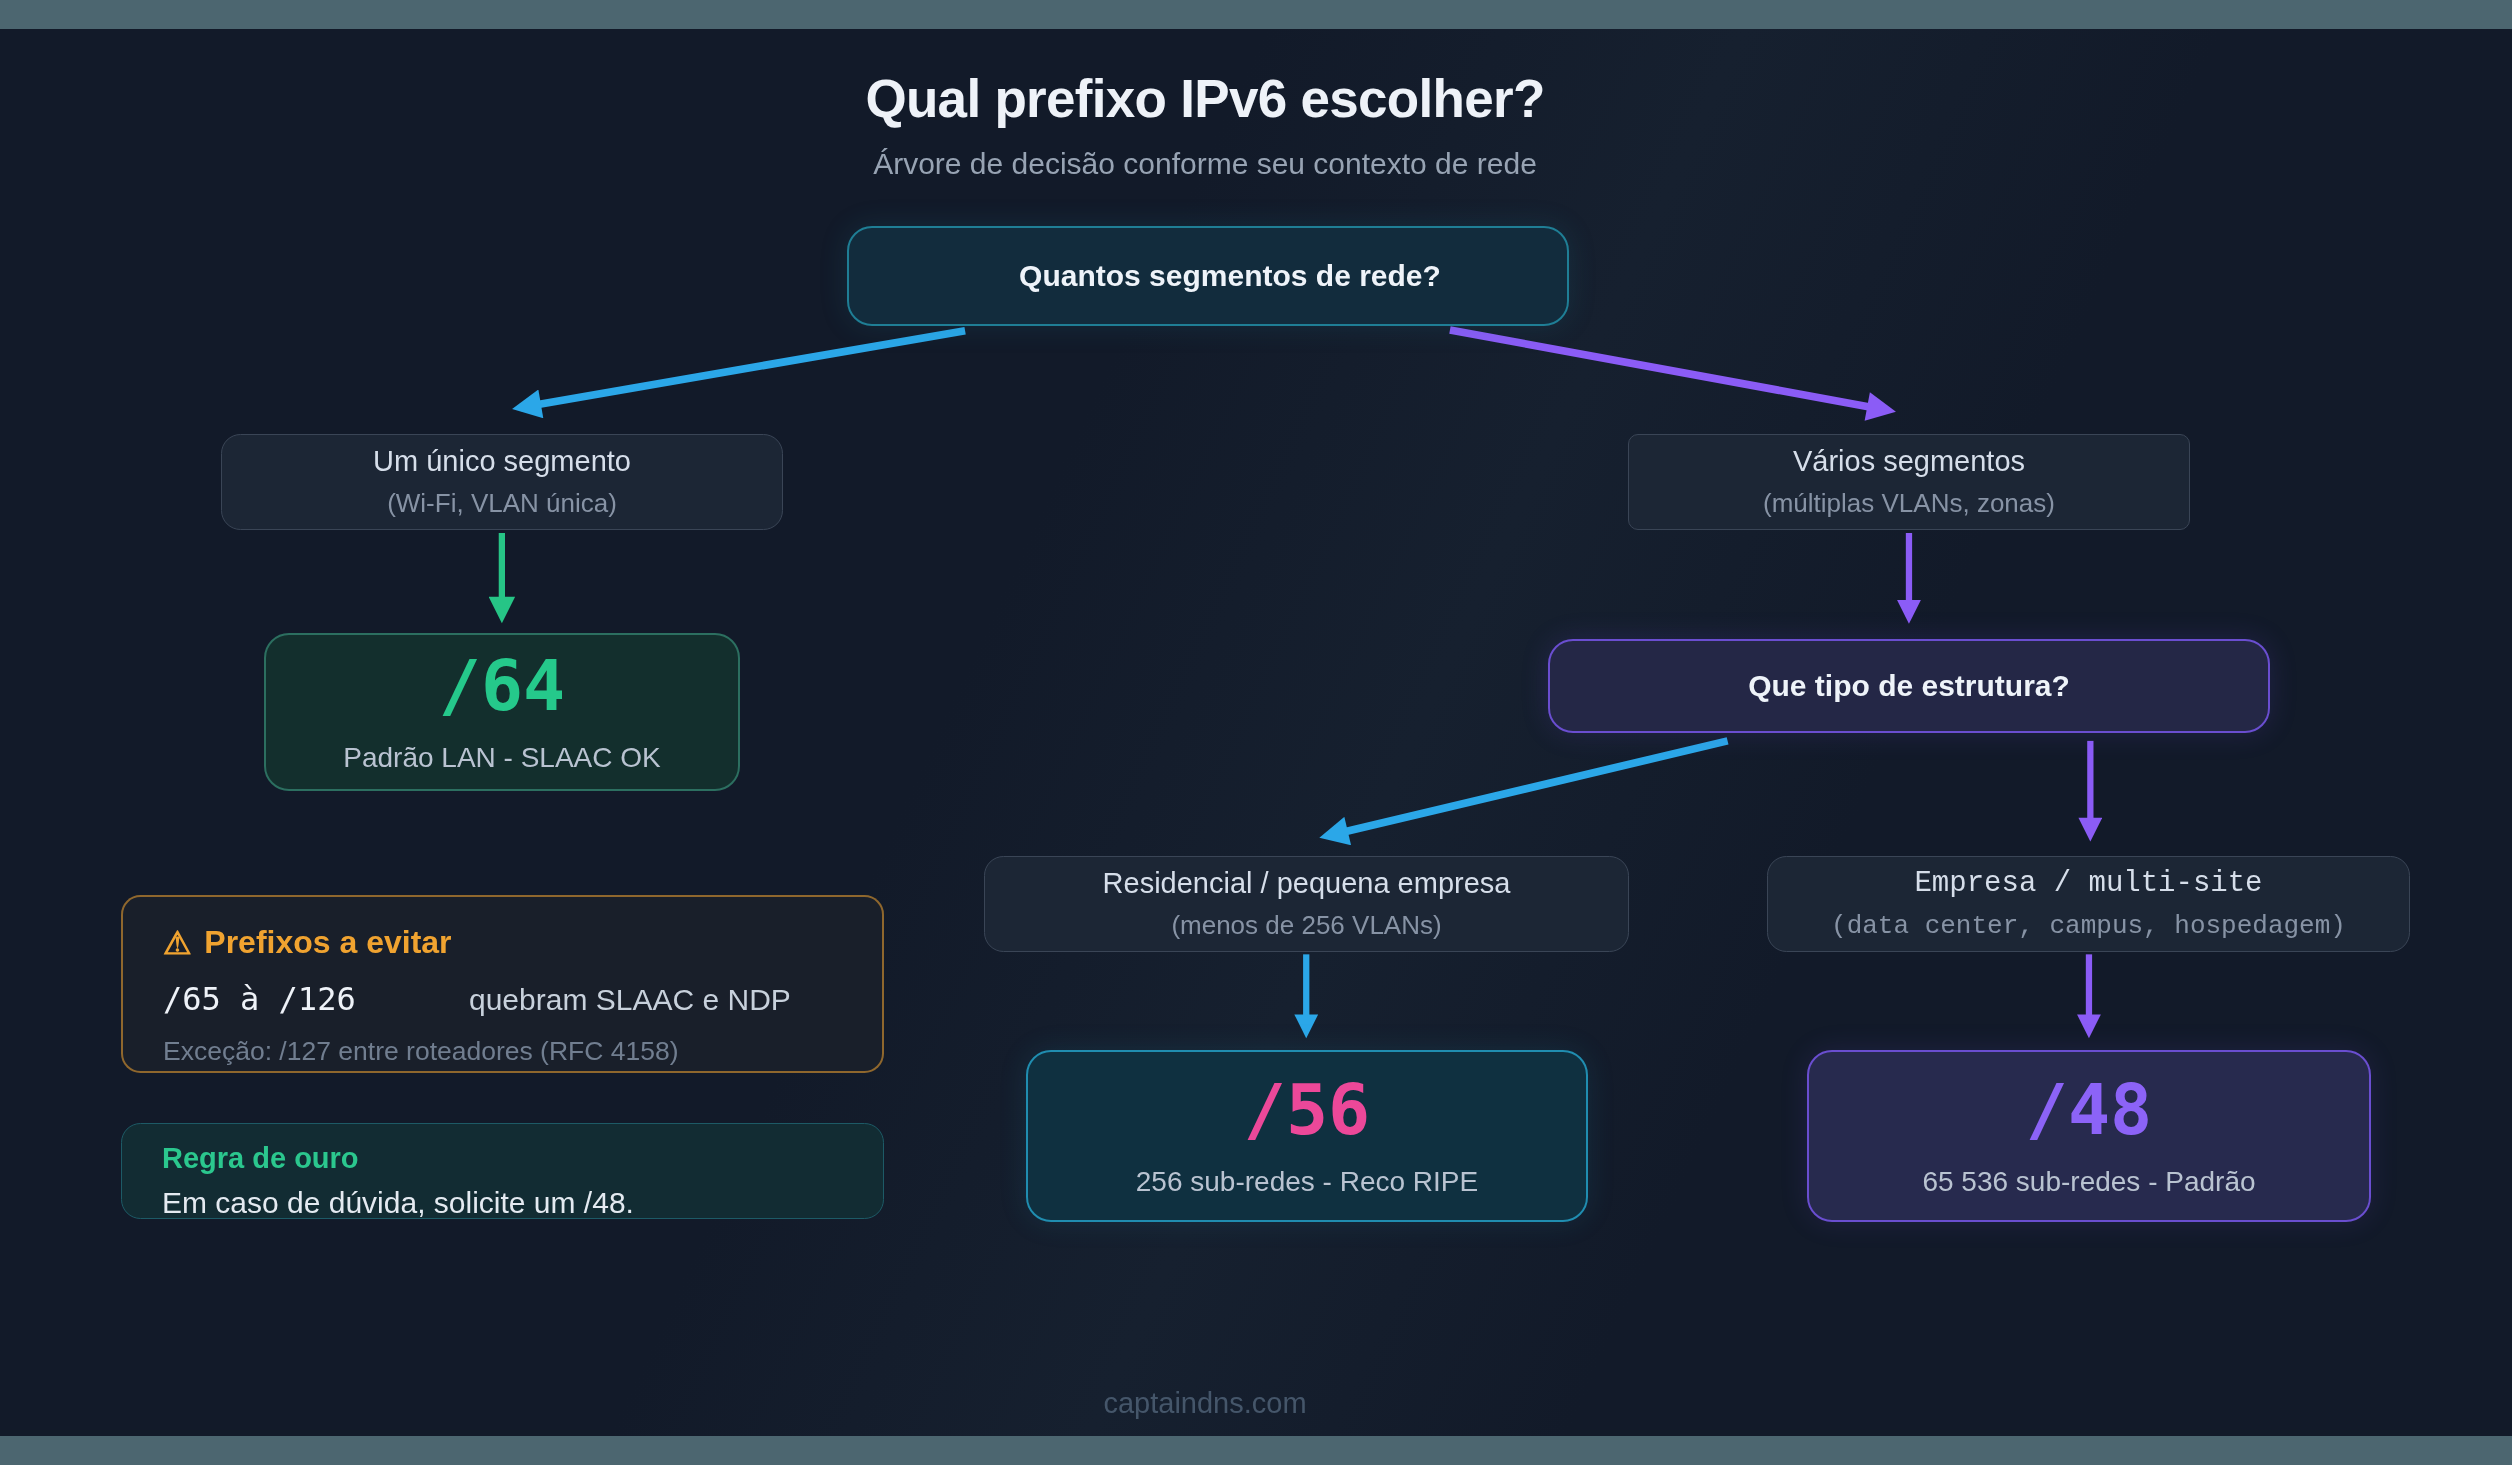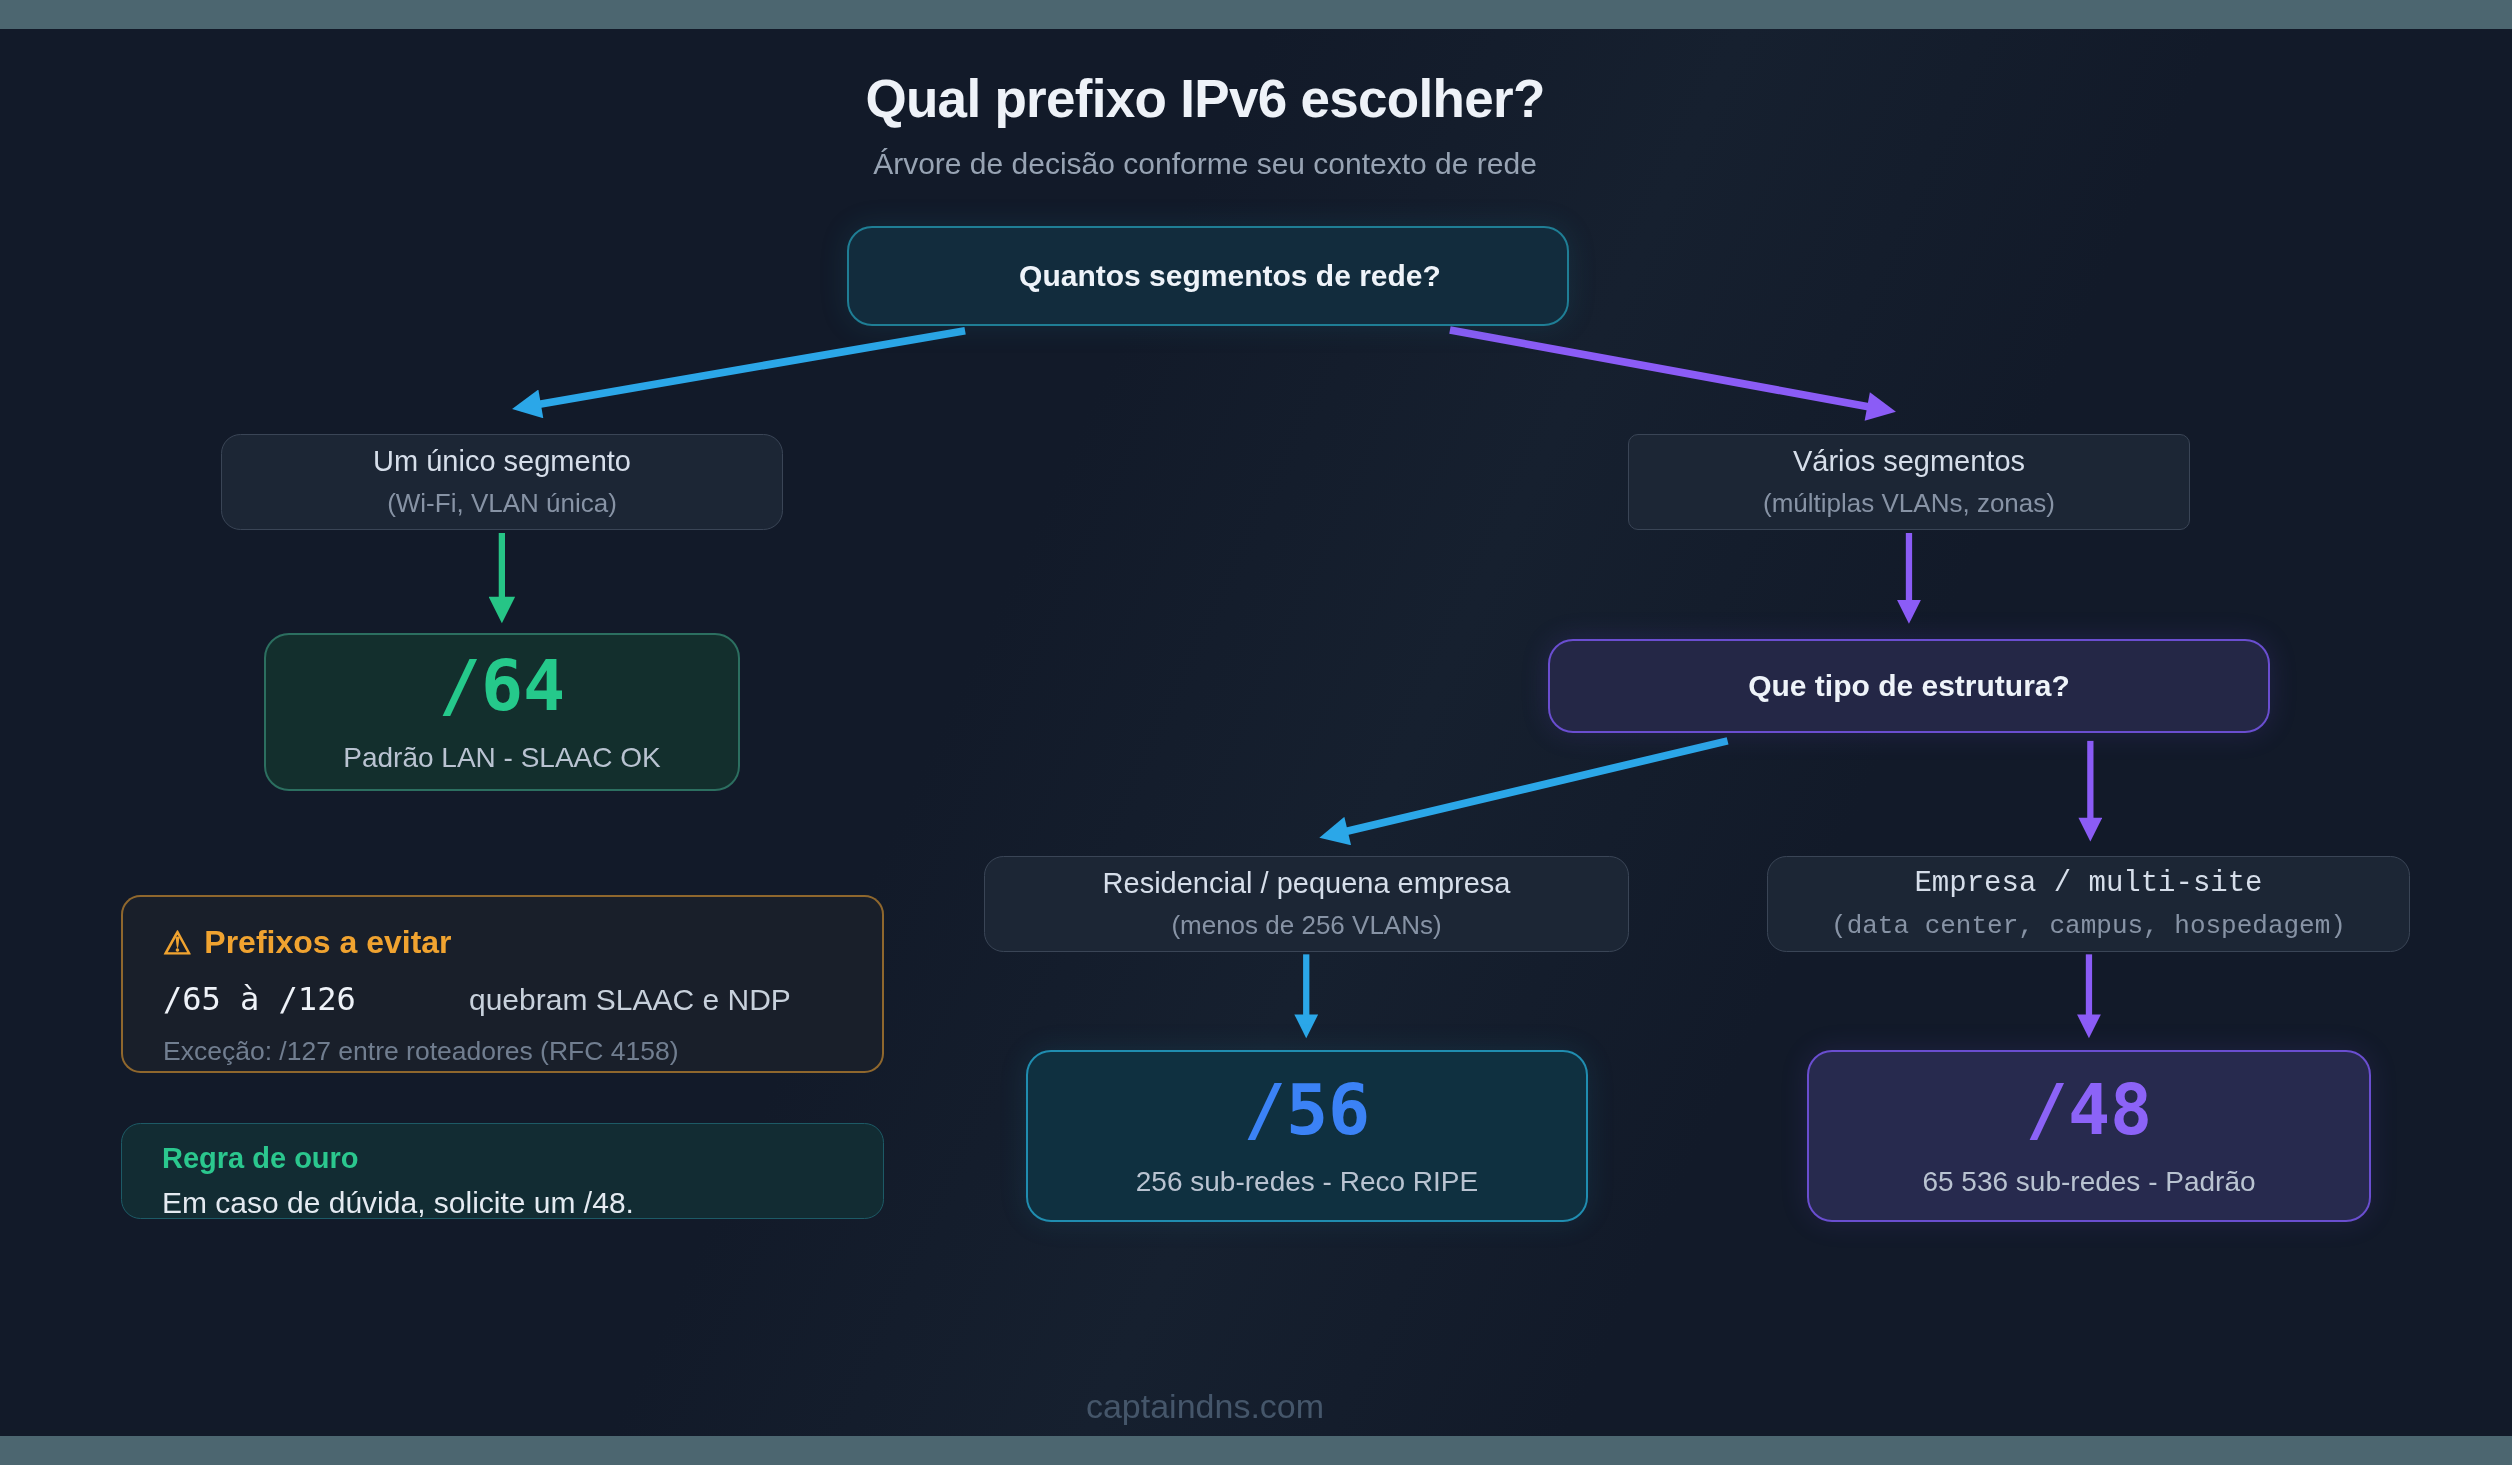--- a/index.html
+++ b/index.html
@@ -24,37 +24,37 @@
   .branch{border-radius:19.5px;border:1.4px solid #3a4556;background:#1c2635;gap:10.5px;}
   .branch .b-label{font-size:29px;color:#d6deea;}
   .branch .b-sub{font-size:26px;color:#8793a5;}
 
   .result{border-radius:25px;border:2.1px solid;gap:21px;}
   .result .prefix{font-family:"DejaVu Sans Mono",monospace;font-weight:700;font-size:70px;line-height:1;}
   .result .r-desc{font-size:28px;color:#b9c3d1;}
   .r-green{border-color:#2c6f60;background:#132f2d;}
   .r-green .prefix{color:#25c98b;}
   .r-cyan{border-color:#208db0;background:#0f3040;box-shadow:0 0 28px rgba(32,141,176,.15);}
-  .r-cyan .prefix{color:#3b82f6;}
+  .r-cyan .prefix{color:#ec4899;}
   .r-purple{border-color:#6a4ed0;background:#272a4e;box-shadow:0 0 28px rgba(106,78,208,.15);}
   .r-purple .prefix{color:#8c63f7;}
 
   .info-box{position:absolute;box-sizing:border-box;border-radius:19.5px;padding:26.5px 40px;}
   .warning{border:2.1px solid rgba(240,163,48,.55);background:#191f2a;}
   .warning .w-title{font-size:32px;font-weight:700;color:#f0a330;display:flex;align-items:center;gap:12.6px;}
   .warning .w-row{margin-top:18px;display:flex;align-items:baseline;}
   .warning .w-range{font-family:"DejaVu Sans Mono",monospace;font-size:32px;color:#eef2f8;min-width:306px;}
   .warning .w-consequence{font-size:30px;color:#c8d1dc;}
   .warning .w-exception{margin-top:18px;font-size:26.5px;color:#717e90;}
   .golden{border:1.4px solid #1d5a66;background:#122c33;padding:18px 40px;}
   .golden .g-title{font-size:29px;font-weight:600;color:#2bc78e;}
   .golden .g-text{margin-top:11px;font-size:30px;color:#e4eaf1;}
 
   .footer{position:absolute;left:0;top:1387px;width:2410px;text-align:center;
-          font-size:34px;color:#45566a;}
+          font-size:29px;color:#45566a;}
   svg.arrows{position:absolute;left:0;top:0;pointer-events:none;}
 </style>
 </head>
 <body>
 
 <div class="stage">
 
   <div class="accent-bar top"></div>
 
   <div class="header">

